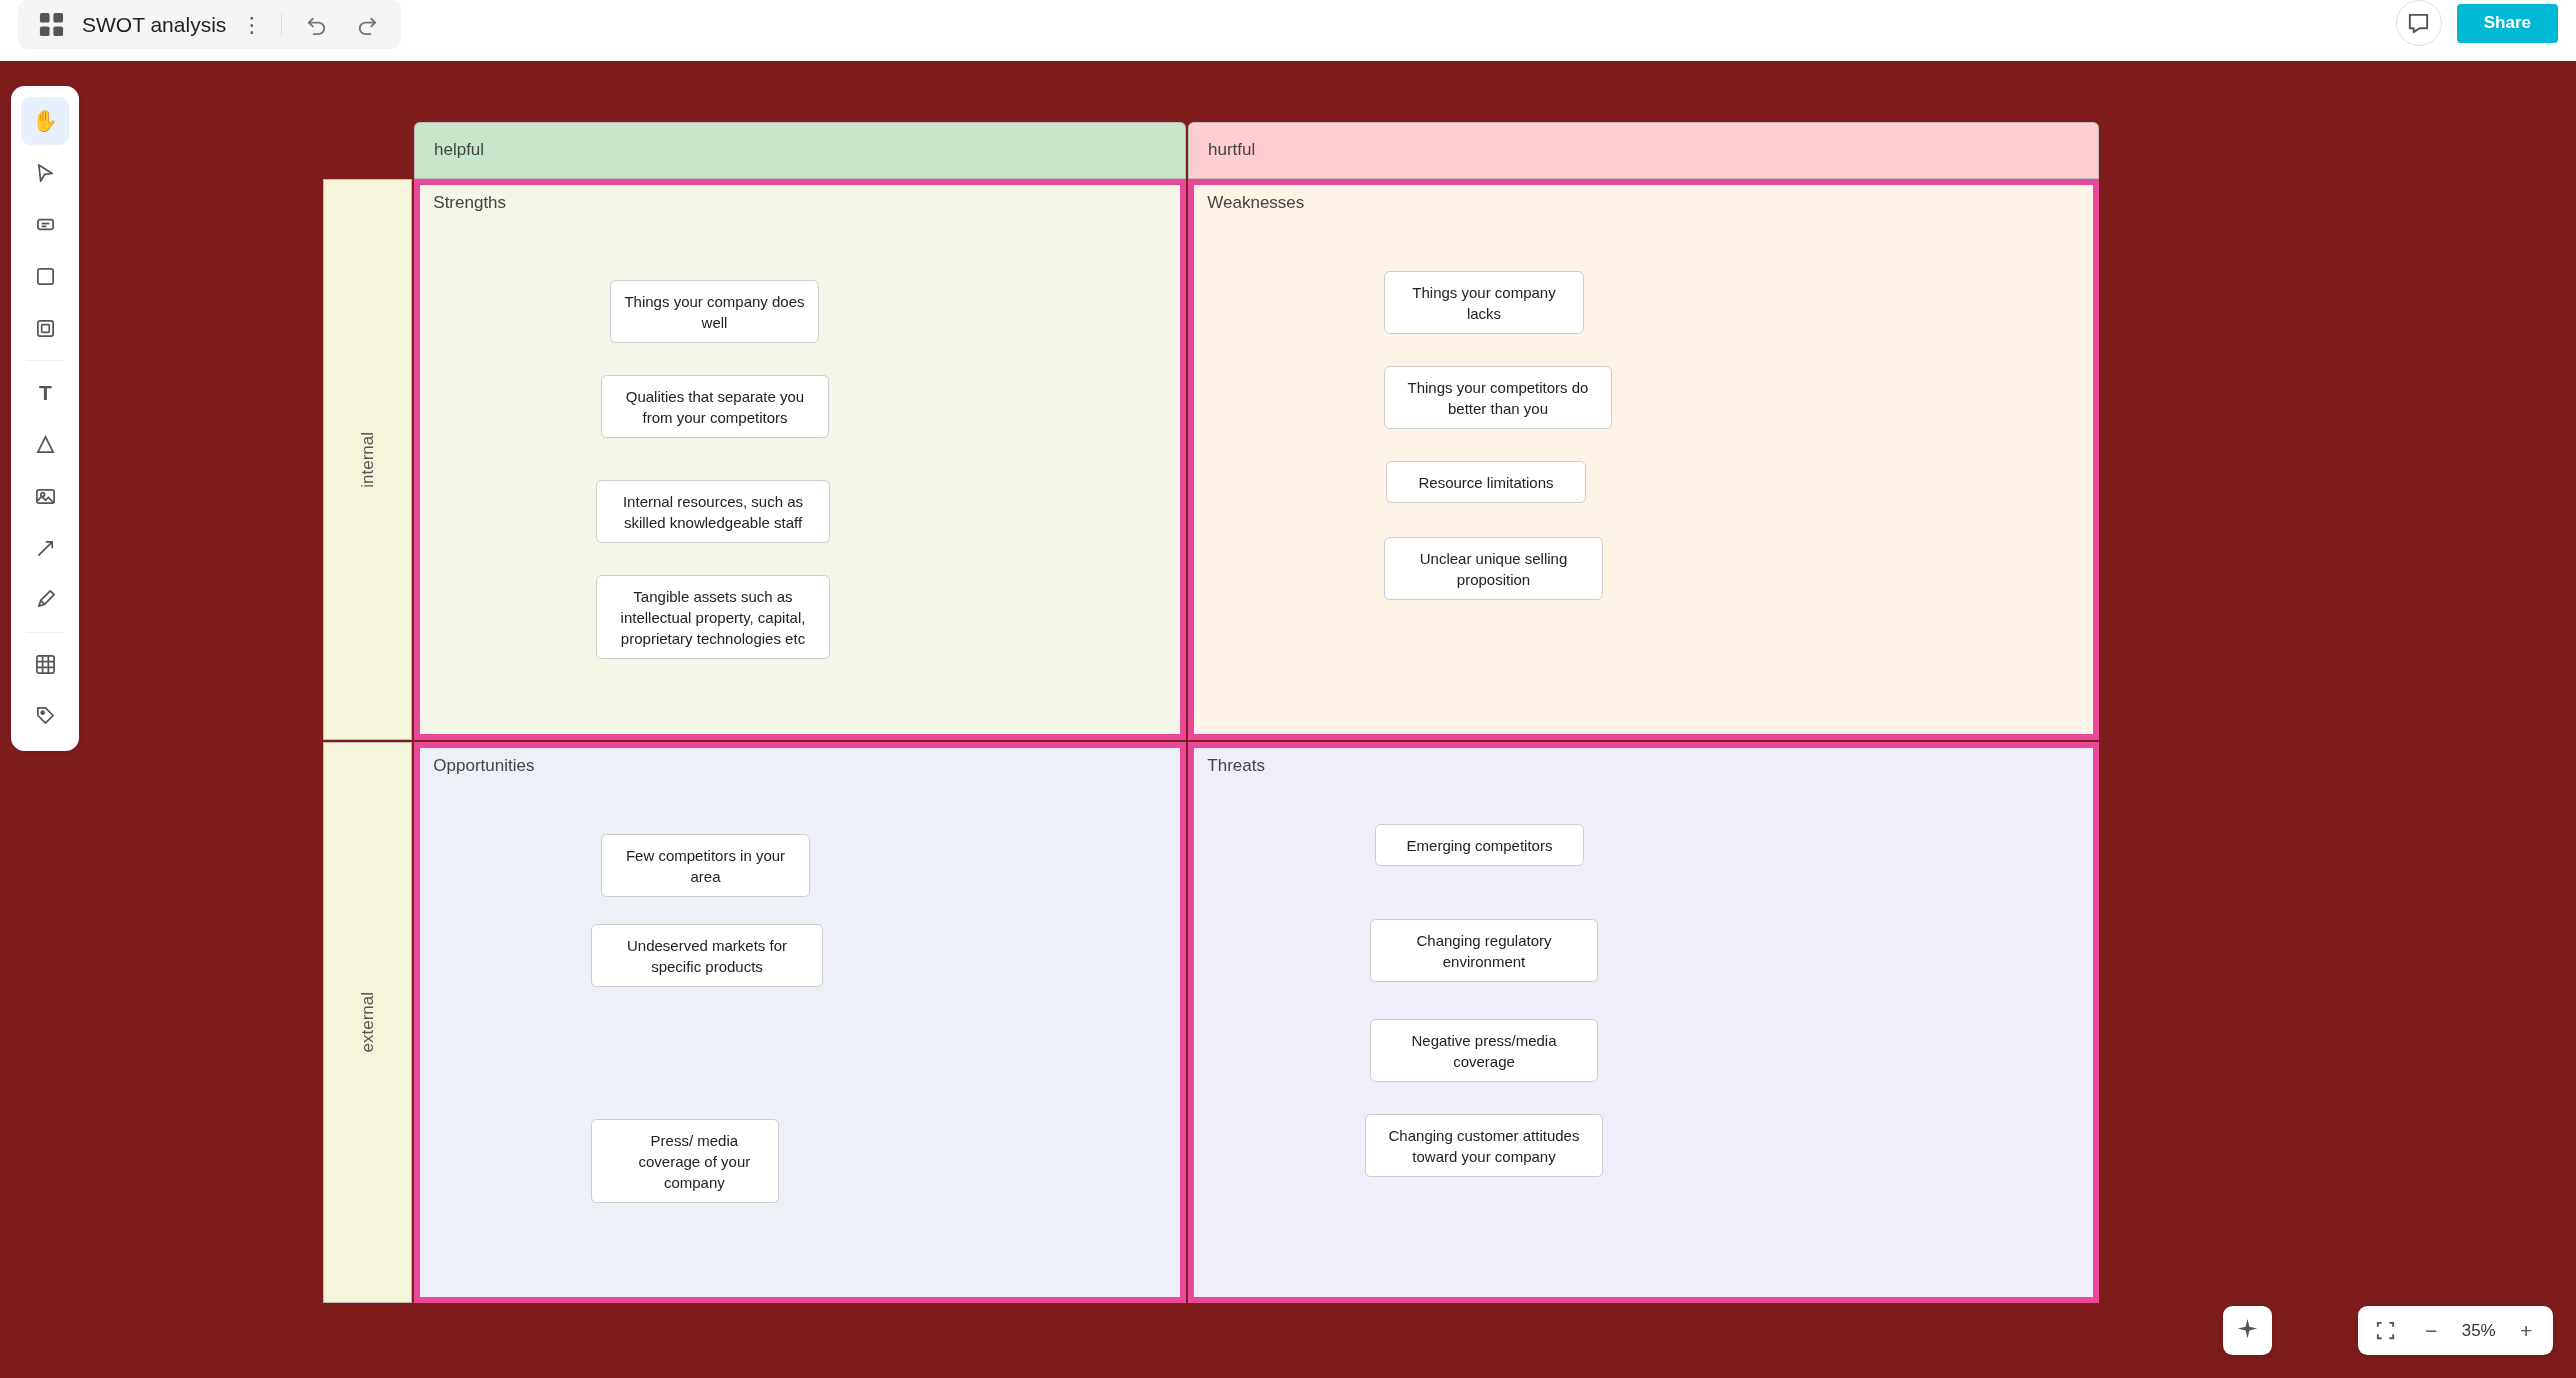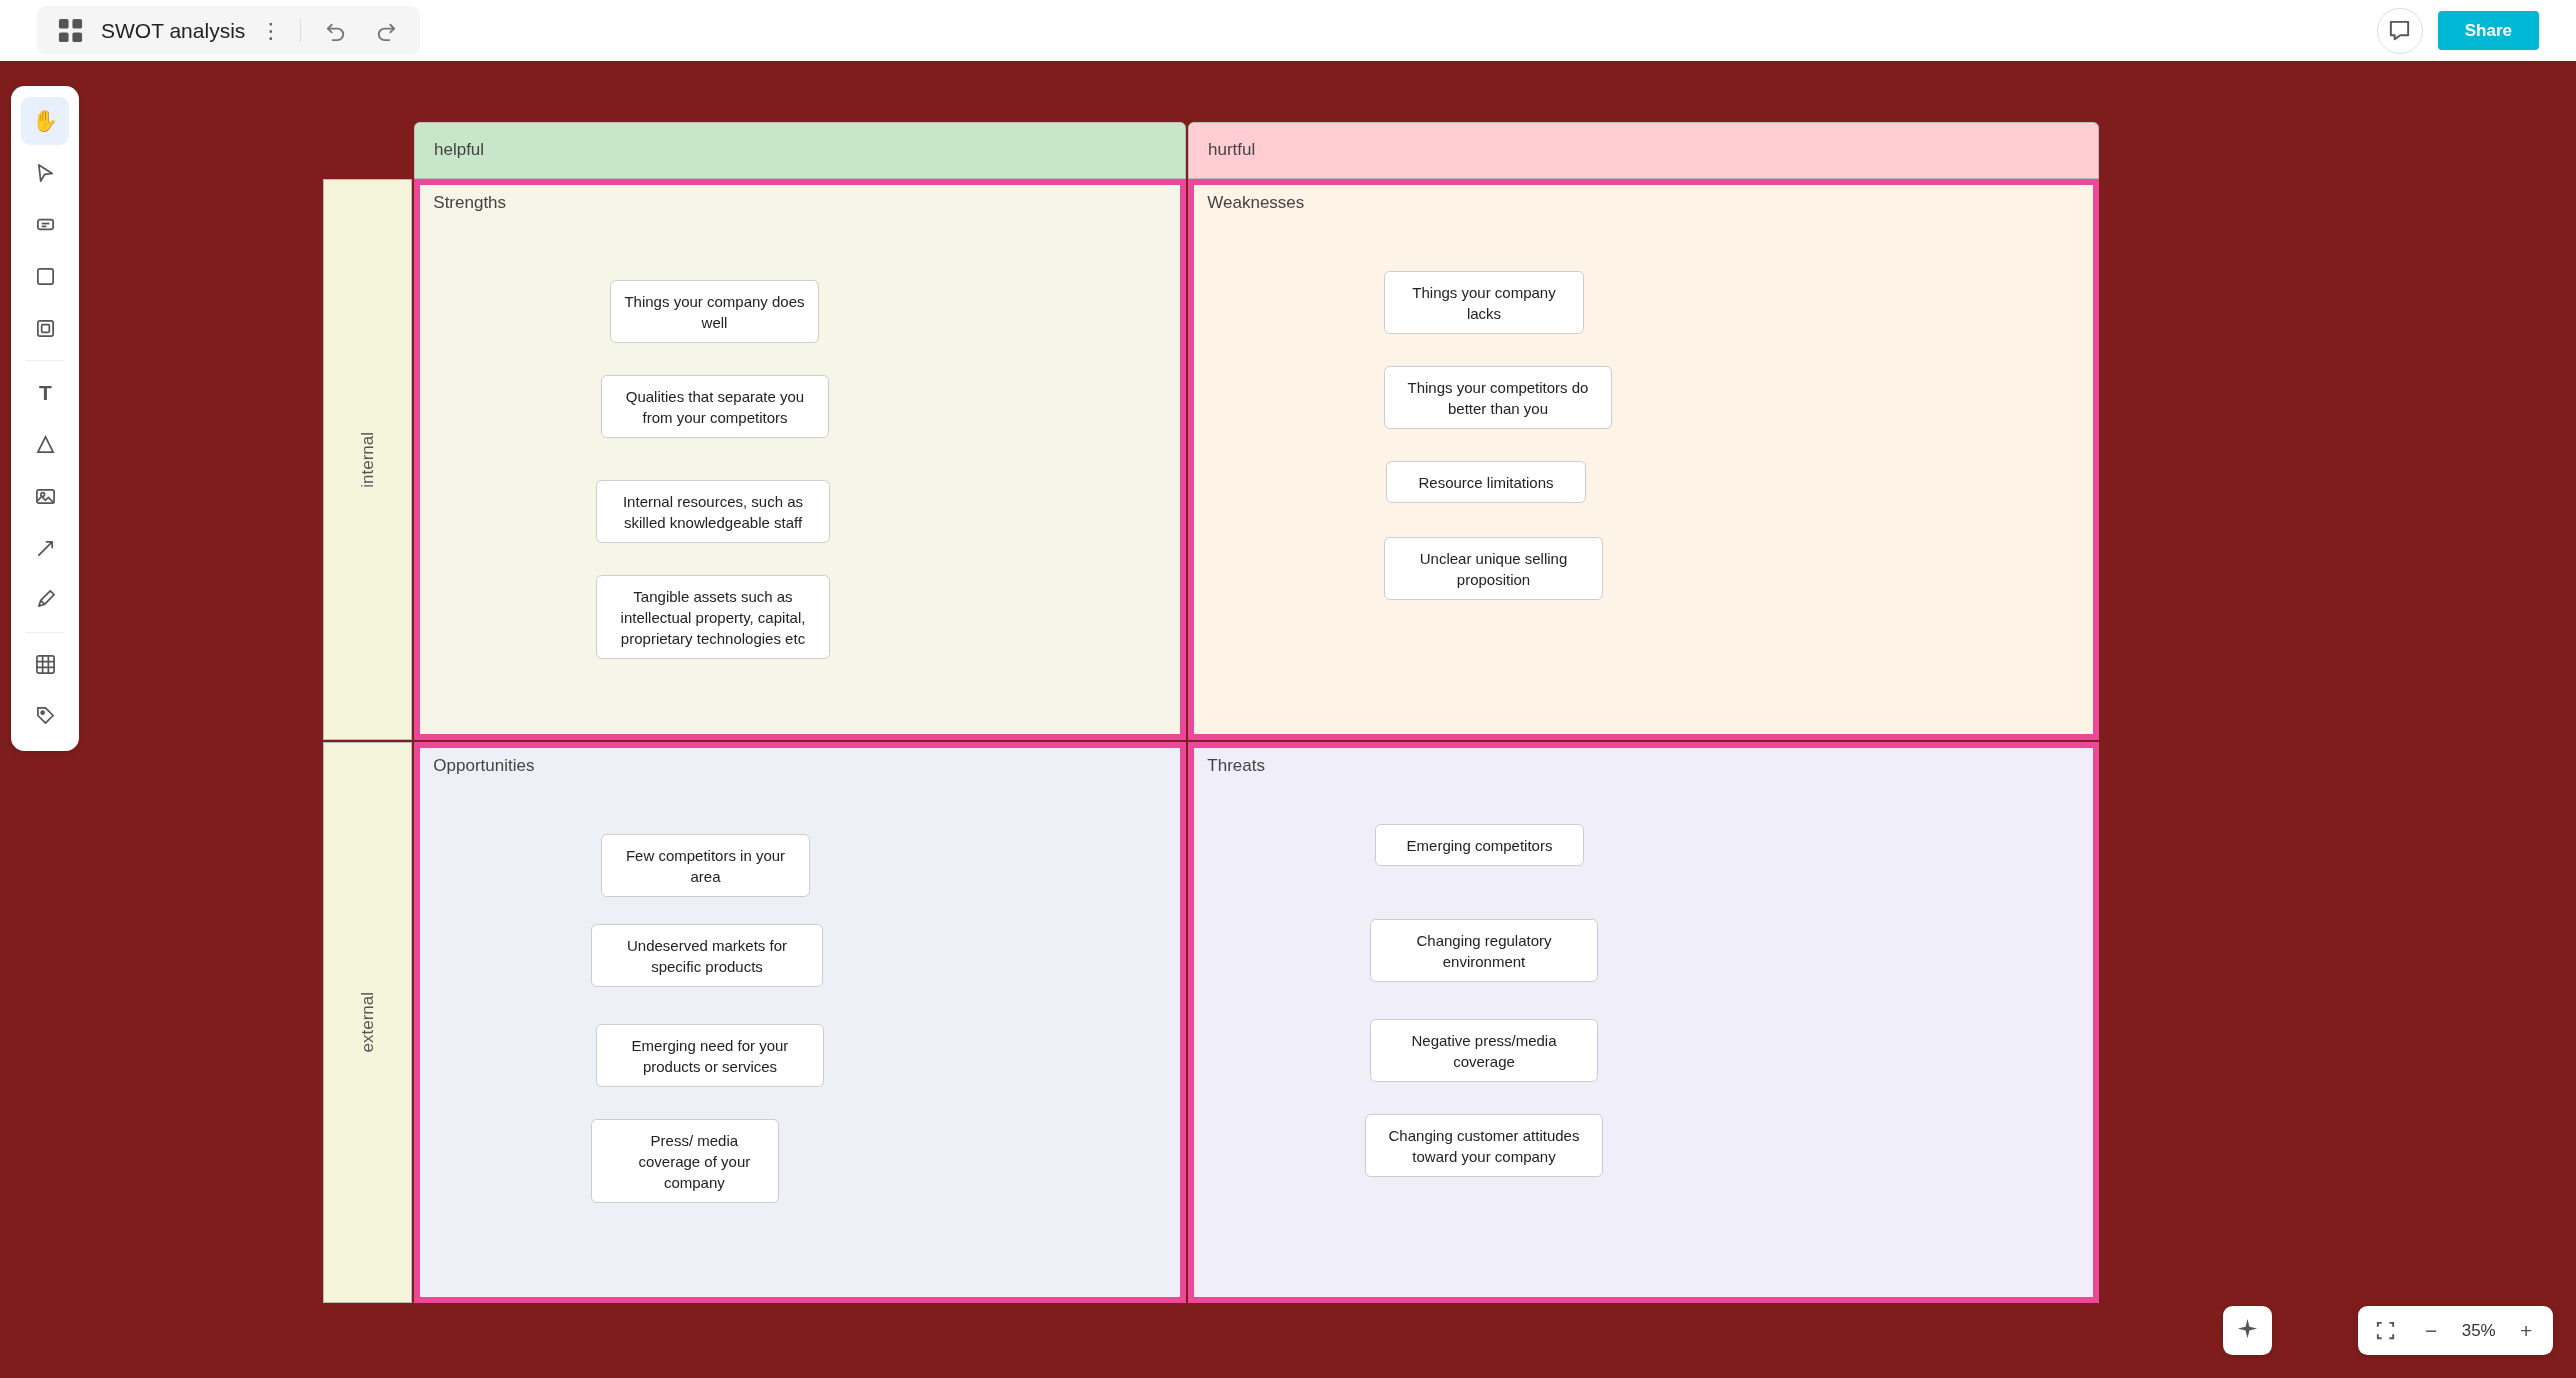--- a/index.html
+++ b/index.html
@@ -12,22 +12,22 @@
       position: relative;
     }
 
     
     #topbar {
       position: absolute;
       top: 0; left: 0; right: 0;
       height: 61px;
       background: #fff;
       display: flex;
-      align-items: center;
-      padding: 0 37px;
+      align-items: flex-start;
+      padding: 0 18px;
       z-index: 100;
       box-shadow: 0 1px 2.9px rgba(0,0,0,0.1);
     }
     #topbar-left {
       display: flex;
       align-items: center;
       gap: 15px;
       background: #f5f5f5;
       border-radius: 9.5px;
       padding: 7.6px 17px;
@@ -448,23 +448,20 @@
     </div>
 
     <div class="quadrant q-opportunities">
       <div class="quadrant-label">Opportunities</div>
       <div class="swot-card" style="left:181px;top:86px;width:209px;">
         <span>Few competitors in your area</span>
       </div>
       <div class="swot-card" style="left:171px;top:176px;width:232px;">
         <span>Undeserved markets for specific products</span>
       </div>
-      <div class="swot-card" style="left:176px;top:276px;width:228px;">
-        <span>Emerging need for your products or services</span>
-      </div>
       <div class="swot-card" style="left:171px;top:371px;width:188px;padding-left:32px;">
         <span>Press/ media coverage of your company</span>
       </div>
     </div>
 
     <div class="quadrant q-threats">
       <div class="quadrant-label">Threats</div>
       <div class="swot-card" style="left:181px;top:76px;width:209px;">
         <span>Emerging competitors</span>
       </div>

